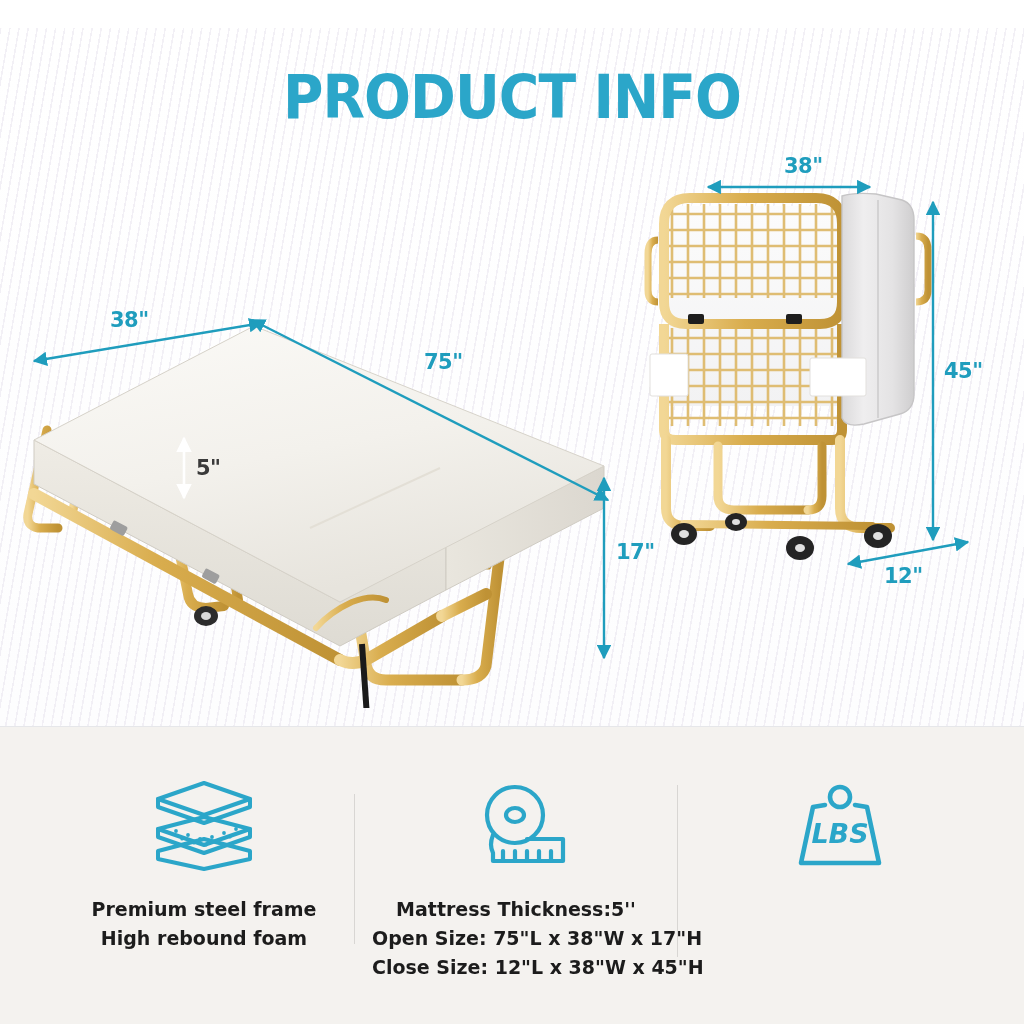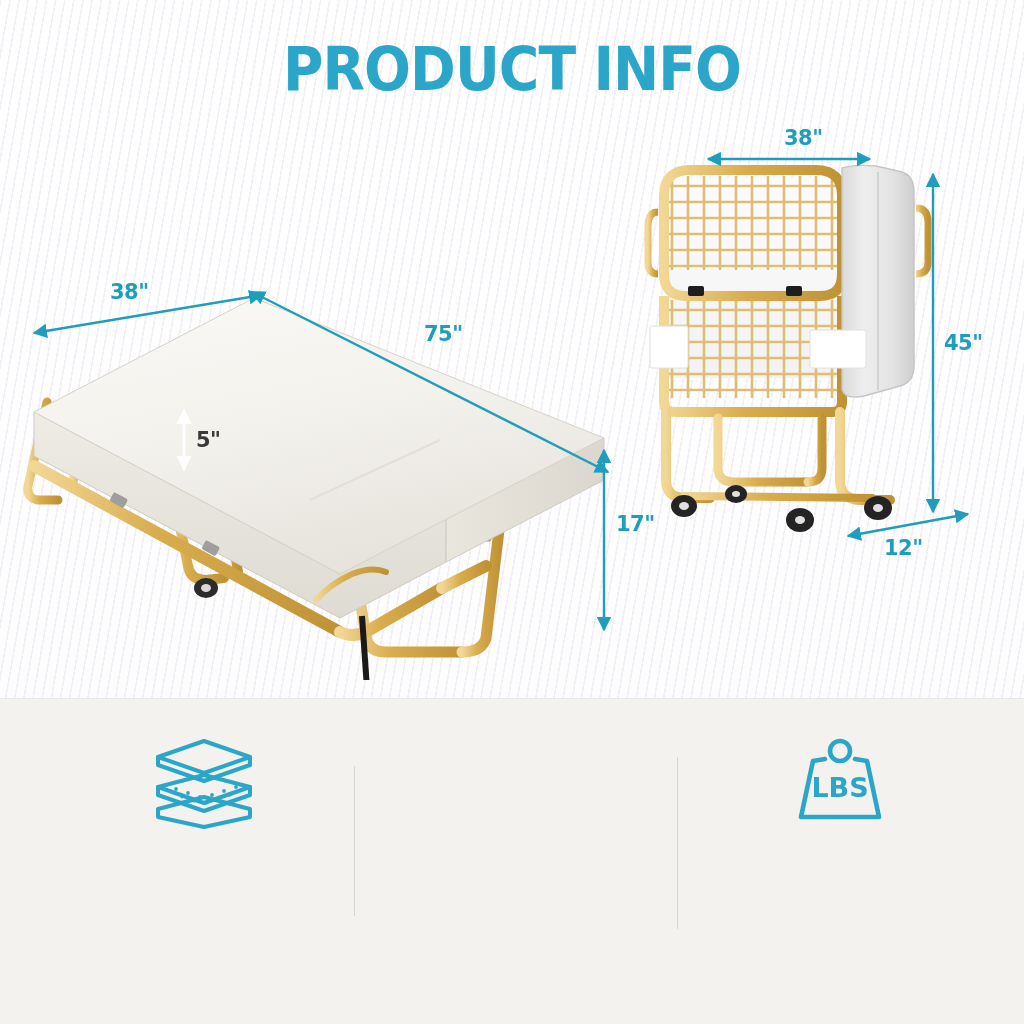--- a/index.html
+++ b/index.html
@@ -1,21 +1,21 @@
 <!DOCTYPE html>
 <html><head>
 <meta charset="utf-8">
 <style>
   html,body{margin:0;padding:0;}
   body{
     width:1024px;height:1024px;overflow:hidden;
     font-family:"Liberation Sans", sans-serif;
     background:#ffffff;
   }
-  #page{position:relative;width:1024px;height:988px;}
+  #page{position:relative;width:1024px;height:988px;margin-top:28px;}
 
   
   #top-section{
     position:absolute;left:0;top:0;width:1024px;height:698px;
     background:
       repeating-linear-gradient(100deg,
         rgba(232,228,238,.55) 0px,
         rgba(232,228,238,.55) 1.5px,
         rgba(255,255,255,0) 1.6px,
         rgba(255,255,255,0) 9px),
@@ -56,21 +56,21 @@
 
   
   #open-bed{position:absolute;left:10px;top:280px;width:630px;height:400px;}
   #folded-bed{position:absolute;left:640px;top:150px;width:320px;height:400px;}
 
   
   .feature{
     position:absolute;top:735px;text-align:center;
   }
   .feature .icon-wrap{
-    height:110px;display:flex;align-items:flex-start;justify-content:center;
+    height:110px;display:flex;align-items:flex-end;justify-content:center;font-style:italic;
   }
   .feature .caption{
     margin-top:22px;
     font-family:"DejaVu Sans", sans-serif;
     font-weight:bold;
     font-size:19px;
     color:#1c1c1c;
     line-height:1.52;
     white-space:nowrap;
   }
@@ -325,22 +325,43 @@
           <circle cx="74" cy="56" r="1.9"></circle>
             <circle cx="86" cy="52" r="1.9"></circle>
           <circle cx="32" cy="62" r="1.6"></circle>
             <circle cx="44" cy="66" r="1.6"></circle>
           <circle cx="56" cy="68" r="1.6"></circle>
             <circle cx="68" cy="64" r="1.6"></circle>
           <circle cx="80" cy="60" r="1.6"></circle>
         </g>
       </svg>
     </div>
+    <div class="caption">
+      <span>Premium steel frame</span><br>
+      <span>High rebound foam</span>
+    </div>
   </div>
 
+  <div class="feature" id="feature-size">
+    <div class="icon-wrap">
+      <svg width="104" height="92" viewBox="0 0 104 92">
+        <g fill="none" stroke="#2ba6c9" stroke-width="4.2" stroke-linejoin="round" stroke-linecap="round">
+          <circle cx="48" cy="34" r="28"></circle>
+          <ellipse cx="48" cy="34" rx="9" ry="7"></ellipse>
+          <path d="M26 54 Q22 64 26 72 L26 80 L96 80 L96 58 L60 58"></path>
+          <path d="M36 80 L36 70 M48 80 L48 70 M60 80 L60 70 M72 80 L72 70 M84 80 L84 70"></path>
+        </g>
+      </svg>
+    </div>
+    <div class="caption">
+      <span class="line-1">Mattress Thickness:5''</span>
+      <span>Open Size:  75"L x 38"W x 17"H</span><br>
+      <span>Close Size:  12"L x 38"W x 45"H</span>
+    </div>
+  </div>
 
   <div class="feature" id="feature-weight">
     <div class="icon-wrap">
       <svg width="94" height="92" viewBox="0 0 94 92">
         <g fill="none" stroke="#2ba6c9" stroke-width="4.6" stroke-linejoin="round" stroke-linecap="round">
           <circle cx="47" cy="16" r="10"></circle>
           <path d="M32 24 L20 26 L8 82 L86 82 L74 26 L62 24"></path>
         </g>
         <text x="47" y="62" text-anchor="middle" font-family="DejaVu Sans, sans-serif" font-weight="bold" font-size="27" fill="#2ba6c9">LBS</text>
       </svg>

